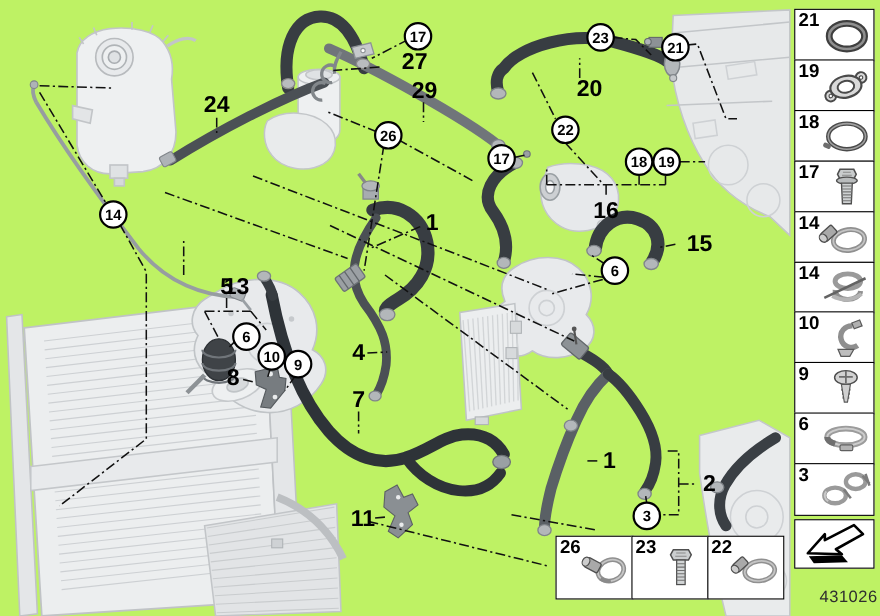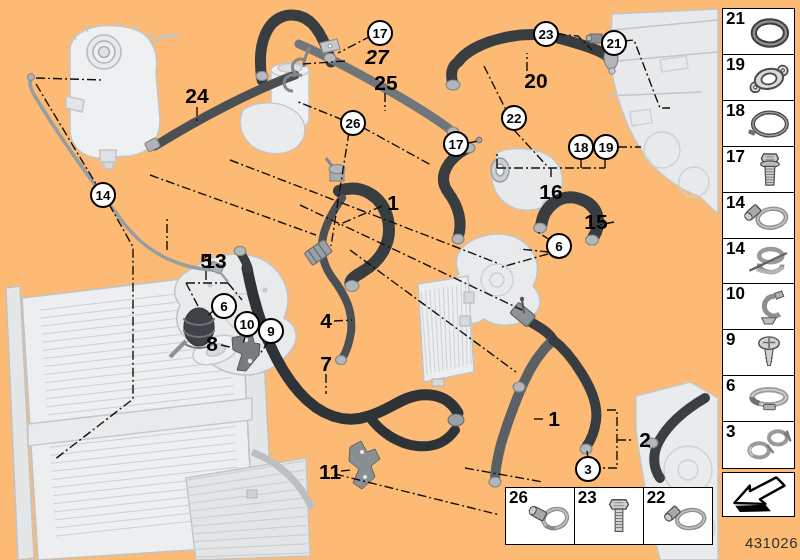--- a/index.html
+++ b/index.html
@@ -1,16 +1,16 @@
 <!DOCTYPE html>
 <html><head>
 <meta charset="utf-8">
 <style>
   html,body{margin:0;padding:0;background:#fff;}
-  #stage{position:relative;width:800px;height:560px;background:#fdba74;overflow:hidden;
+  #stage{position:relative;width:800px;height:560px;background:#bef264;overflow:hidden;
          font-family:"Liberation Sans",sans-serif;}
   #art{position:absolute;left:0;top:0;}
   
   #callouts{position:absolute;left:0;top:0;width:720px;height:560px;}
   .callout{position:absolute;transform:translate(-50%,-50%);font:700 21px "Liberation Sans",sans-serif;
            color:#000;white-space:nowrap;z-index:5;}
   .callout.circled{font:700 13.5px "Liberation Sans",sans-serif;width:22px;height:22px;
            border:2.4px solid #000;border-radius:50%;background:#fff;display:flex;
            align-items:center;justify-content:center;box-sizing:content-box;}
   
@@ -309,22 +309,22 @@
     <path d="M230,160 L420,233 L497,263"></path>
     <path d="M300,205 L522,310"></path>
     <path d="M350,250 L516,372"></path>
     <path d="M335,474 L500,515"></path>
     <path d="M465,468 L543,482"></path>
   </g>
 </svg>
 
 <div id="callouts">
       <div class="callout circled" style="left: 380px; top: 33px;">17</div>
-      <div class="callout" style="left: 377px; top: 57px; font-style: italic;">27</div>
-      <div class="callout" style="left: 386px; top: 83px;">25</div>
+      <div class="callout" style="left: 377px; top: 57px;">27</div>
+      <div class="callout" style="left: 386px; top: 83px;">29</div>
       <div class="callout" style="left: 197px; top: 96px;">24</div>
       <div class="callout circled" style="left: 353px; top: 123px;">26</div>
       <div class="callout circled" style="left: 103px; top: 195px;">14</div>
       <div class="callout" style="left: 167px; top: 261px; margin-left: 48px;">13</div>
       <div class="callout" style="left: 206px; top: 261px;">5</div>
       <div class="callout circled" style="left: 224px; top: 306px;">6</div>
       <div class="callout circled" style="left: 247px; top: 324px;">10</div>
       <div class="callout circled" style="left: 271px; top: 331px;">9</div>
       <div class="callout" style="left: 212px; top: 344px;">8</div>
       <div class="callout" style="left: 393px; top: 203px;">1</div>
@@ -335,21 +335,21 @@
       <div class="callout" style="left: 645px; top: 440px;">2</div>
       <div class="callout circled" style="left: 588px; top: 469px;">3</div>
       <div class="callout" style="left: 536px; top: 81px;">20</div>
       <div class="callout circled" style="left: 546px; top: 34px;">23</div>
       <div class="callout circled" style="left: 614px; top: 43px;">21</div>
       <div class="callout circled" style="left: 514px; top: 118px;">22</div>
       <div class="callout circled" style="left: 456px; top: 144px;">17</div>
       <div class="callout circled" style="left: 581px; top: 147px;">18</div>
       <div class="callout circled" style="left: 606px; top: 147px;">19</div>
       <div class="callout" style="left: 551px; top: 192px;">16</div>
-      <div class="callout" style="left: 596px; top: 222px; text-align: center;">15</div>
+      <div class="callout" style="left: 636px; top: 222px; text-align: center;">15</div>
       <div class="callout circled" style="left: 559px; top: 246px;">6</div>
     </div>
 
 <aside id="sidebar">
       <div class="part-box">
         <span class="part-num">21</span>
         <span class="part-icon"><svg viewBox="0 0 56 42">
             <ellipse cx="29" cy="22" rx="18" ry="13" fill="none" stroke="#3f3f3f" stroke-width="7"></ellipse>
             <ellipse cx="29" cy="22" rx="18" ry="13" fill="none" stroke="#8f8f8f" stroke-width="2.6"></ellipse>
           </svg></span>

